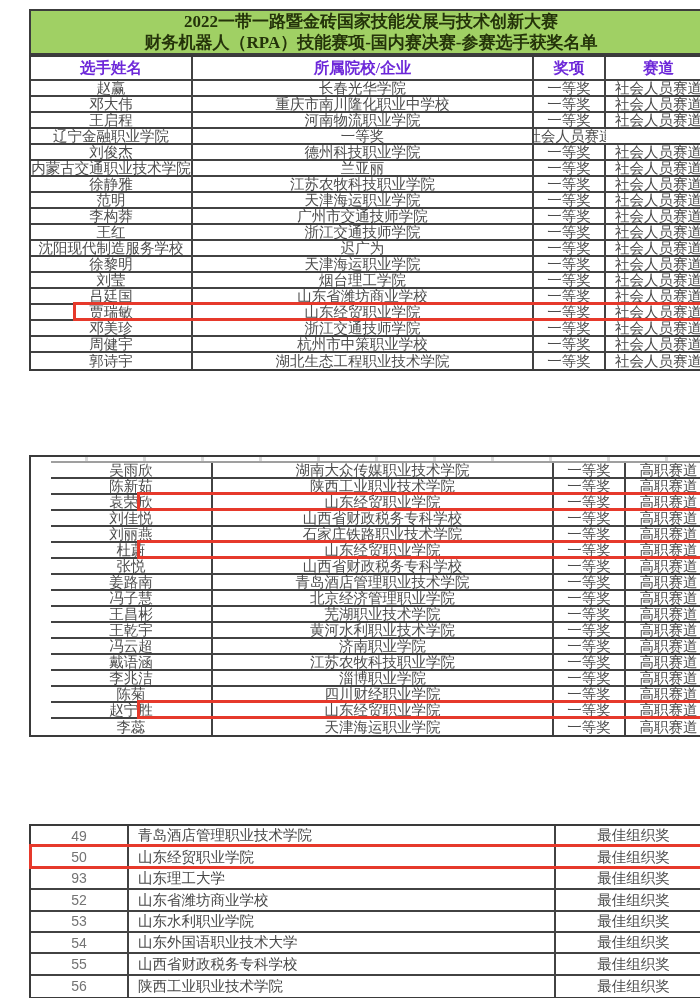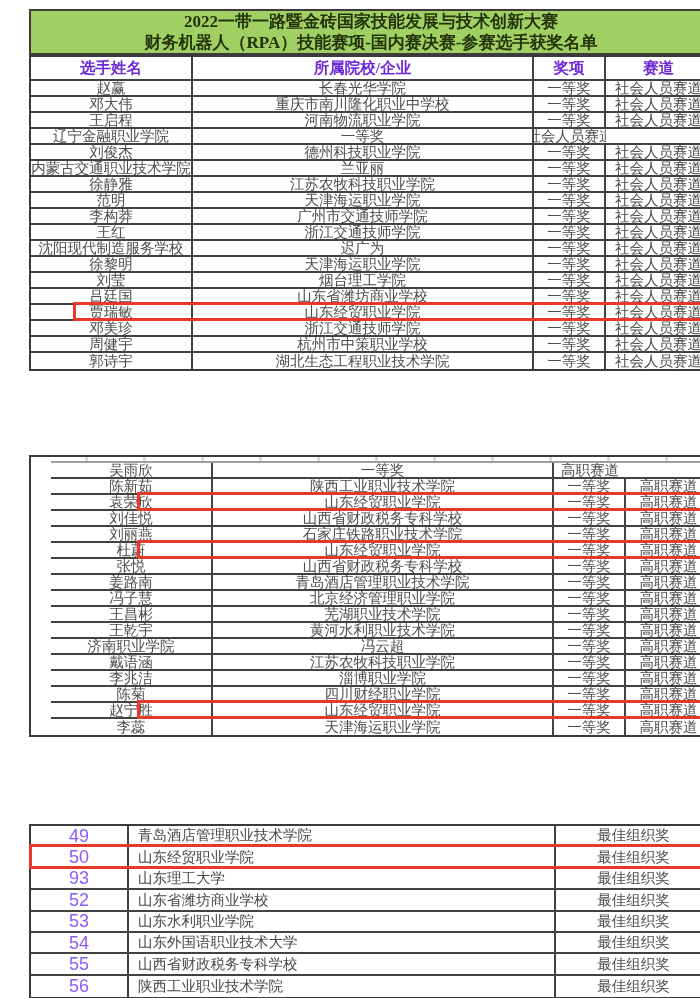--- a/index.html
+++ b/index.html
@@ -33,21 +33,21 @@
 
   .cell{
     display:flex;align-items:center;justify-content:center;
     border-right:2px solid #424242;box-sizing:border-box;
     font-size:14.5px;color:#4c4c4c;white-space:nowrap;overflow:hidden;line-height:1;
   }
   .cell:last-child{border-right:none;}
   .hdr{height:24px;}
   .hdr .cell{font-weight:bold;font-size:15.5px;color:#6d28d9;}
   .t3 .cell.school{justify-content:flex-start;padding-left:9px;color:#474747;}
-  .t3 .cell.num{color:#8b5cf6;font-size:18px;font-family:"Liberation Sans","DejaVu Sans",sans-serif;}
+  .t3 .cell.num{color:#737373;font-size:14px;font-family:"Liberation Sans","DejaVu Sans",sans-serif;}
 
   .clip-row{
     height:6px;border-bottom:2px solid #424242;box-sizing:border-box;overflow:hidden;
     background:
       repeating-linear-gradient(90deg, transparent 0 34px, rgba(120,120,120,.55) 34px 37px, transparent 37px 58px);
     opacity:.5;
   }
 
   .hl::after{
     content:"";position:absolute;top:-3px;bottom:-2px;
@@ -200,20 +200,21 @@
       <div class="cell track">社会人员赛道</div>
     </div>
   </div>
   </div>
 
   <div class="tbl" id="table2">
     <div class="clip-row"></div>
     <div id="t2-body">
     <div class="row t12">
       <div class="cell name">吴雨欣</div>
+      <div class="cell school">湖南大众传媒职业技术学院</div>
       <div class="cell award">一等奖</div>
       <div class="cell track">高职赛道</div>
     </div>
 
     <div class="row t12">
       <div class="cell name">陈新茹</div>
       <div class="cell school">陕西工业职业技术学院</div>
       <div class="cell award">一等奖</div>
       <div class="cell track">高职赛道</div>
     </div>
@@ -275,22 +276,22 @@
     </div>
 
     <div class="row t12">
       <div class="cell name">王乾宇</div>
       <div class="cell school">黄河水利职业技术学院</div>
       <div class="cell award">一等奖</div>
       <div class="cell track">高职赛道</div>
     </div>
 
     <div class="row t12">
+      <div class="cell name">冯云超</div>
       <div class="cell school">济南职业学院</div>
-      <div class="cell name">冯云超</div>
       <div class="cell award">一等奖</div>
       <div class="cell track">高职赛道</div>
     </div>
 
     <div class="row t12">
       <div class="cell name">戴语涵</div>
       <div class="cell school">江苏农牧科技职业学院</div>
       <div class="cell award">一等奖</div>
       <div class="cell track">高职赛道</div>
     </div>

